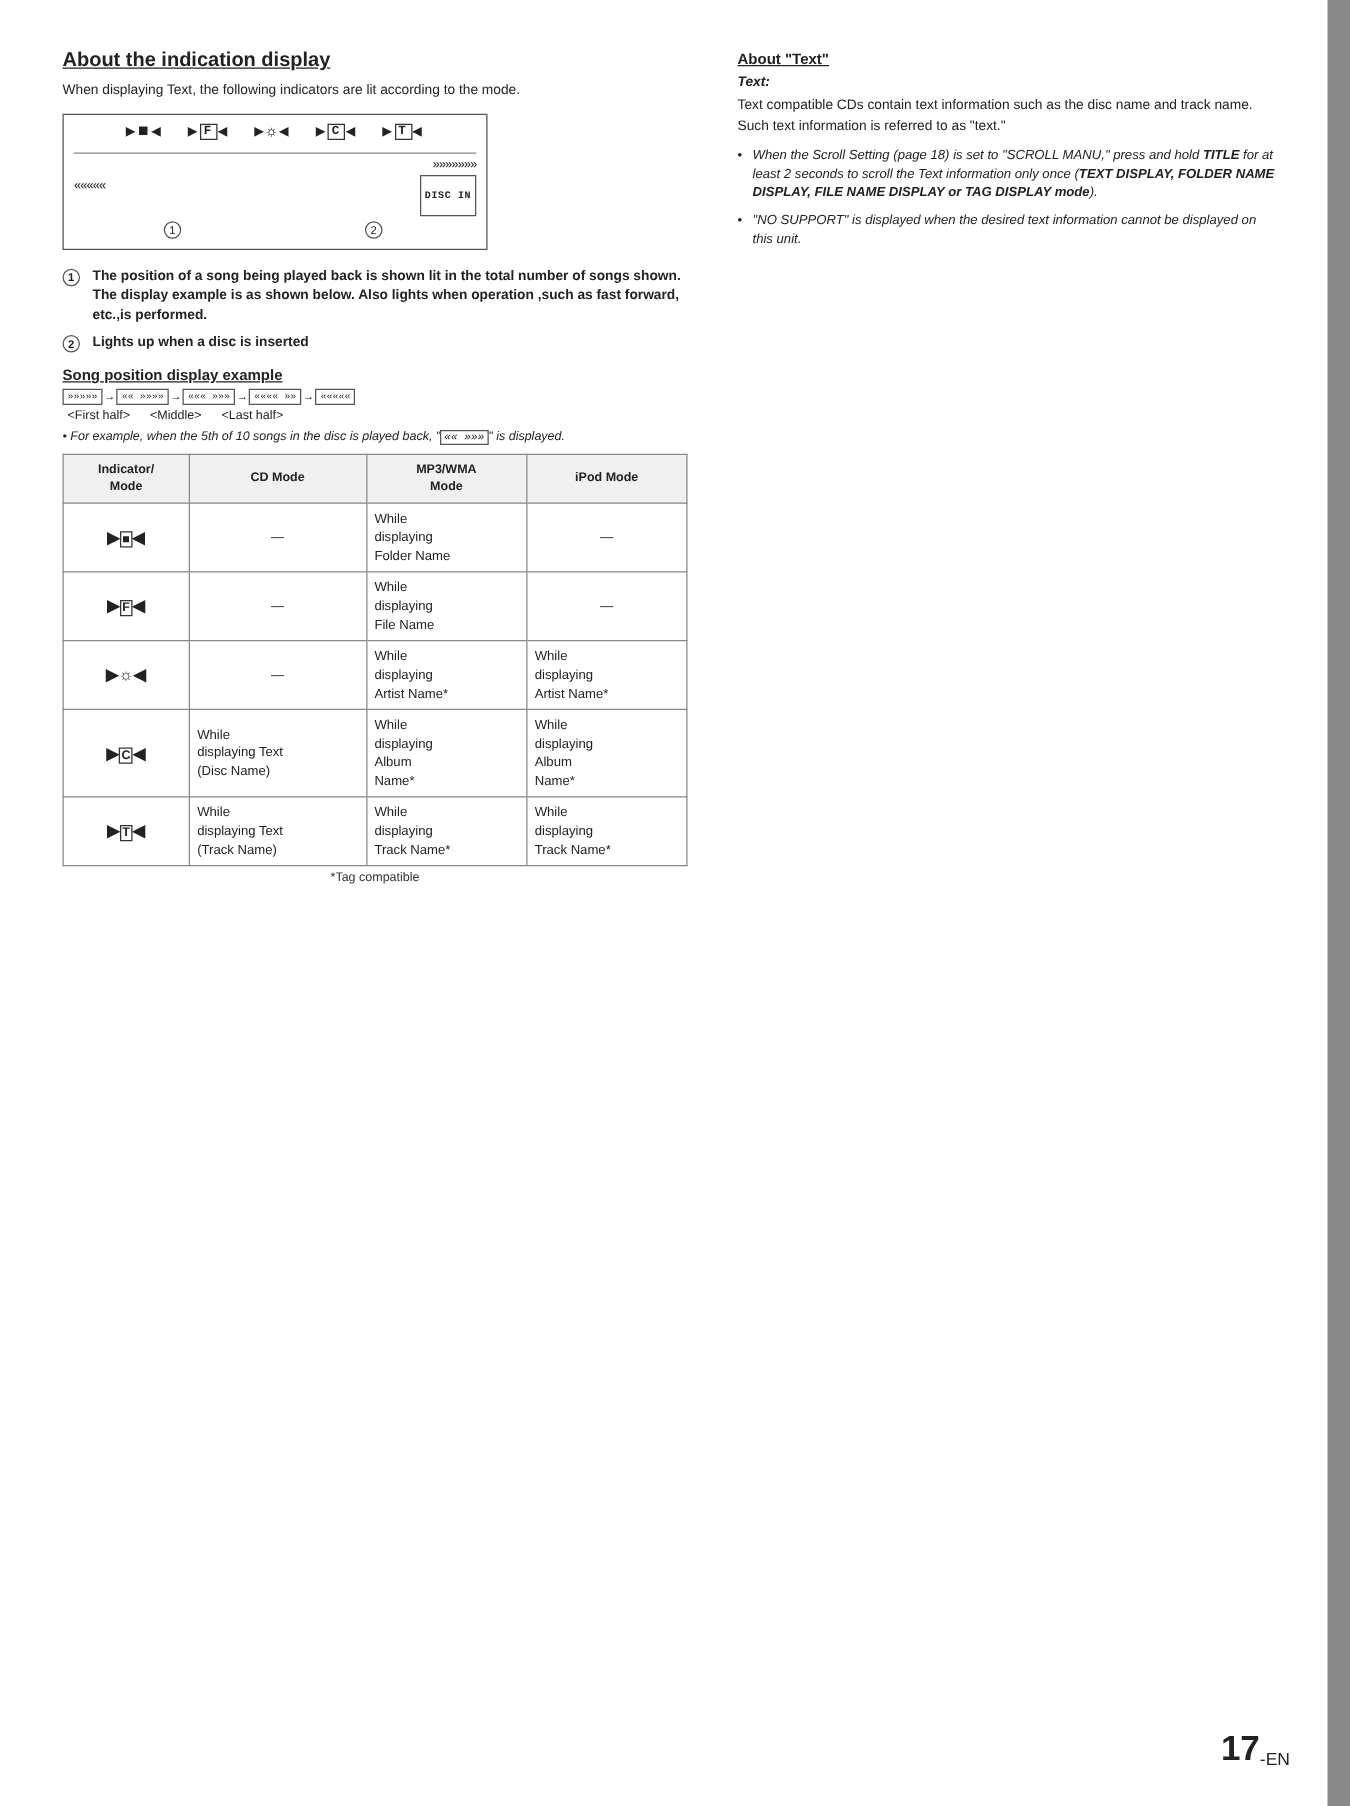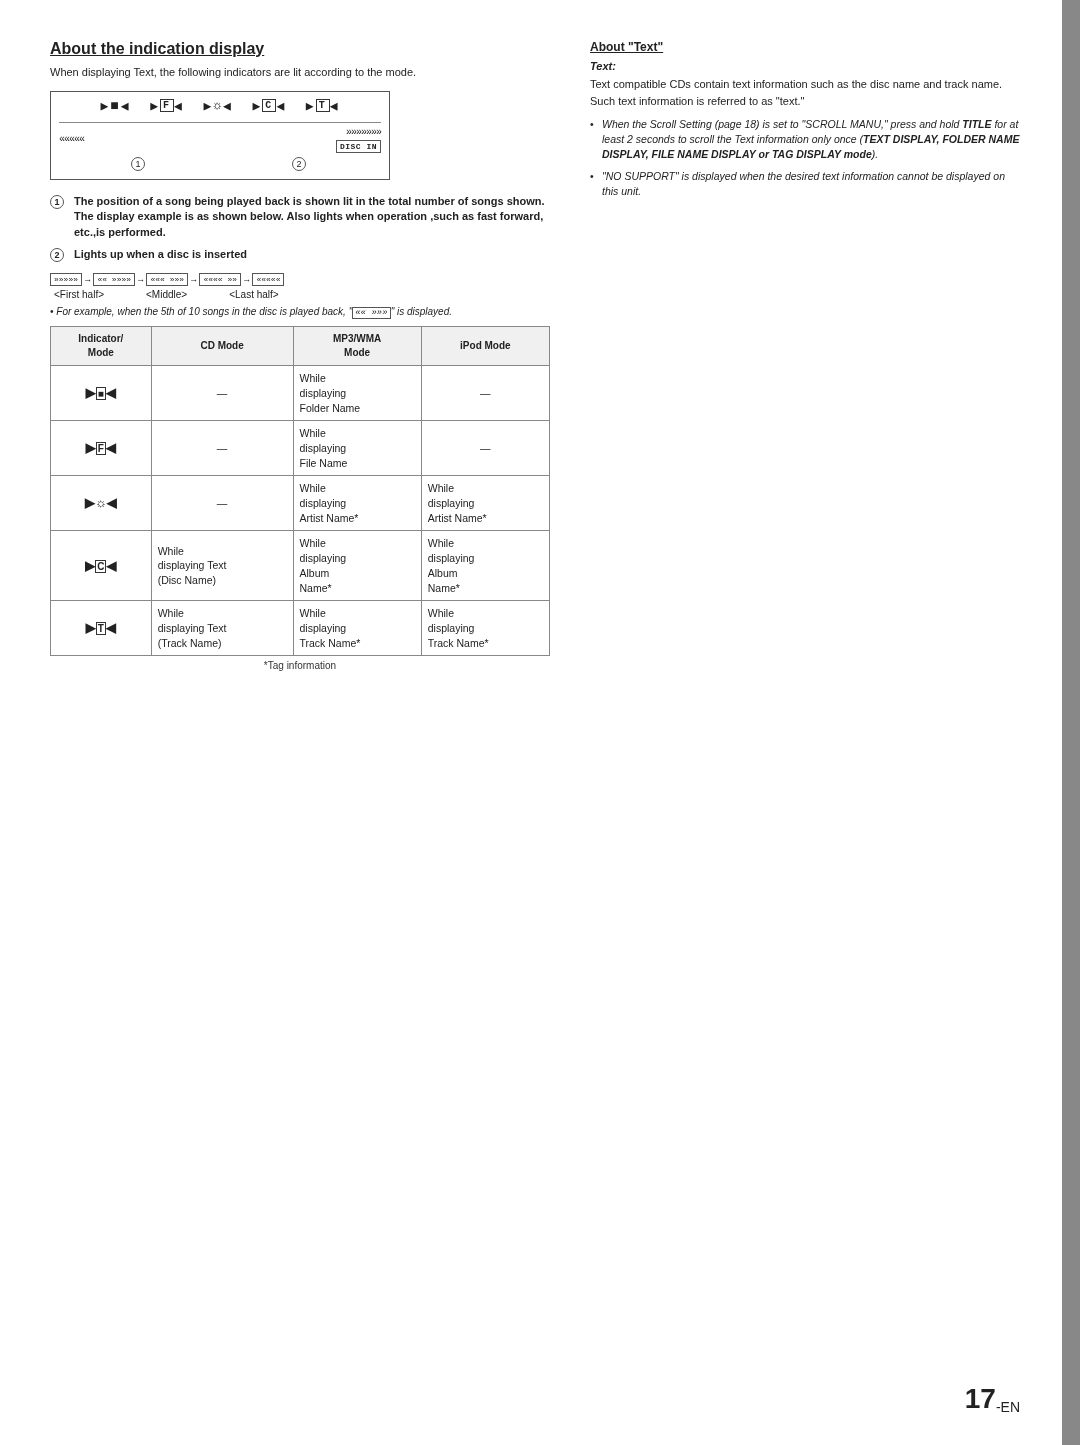--- a/index.html
+++ b/index.html
@@ -75,21 +75,21 @@
       font-size: 9px;
     }
     .display-right-arrows {
       font-size: 10px;
       letter-spacing: -1px;
     }
     .disc-in-label {
       font-size: 8px;
       font-weight: bold;
       border: 1px solid #555;
-      padding: 1px 3px;
+      padding: 11px 3px;
       letter-spacing: 0.5px;
       margin-top: 2px;
     }
     .display-numbers {
       display: flex;
       justify-content: space-around;
       padding-top: 4px;
       font-size: 11px;
     }
     .circle-num {
@@ -138,21 +138,21 @@
     .song-pos-diagram .arrow { font-size: 9px; }
     .indicator-box {
       border: 1px solid #555;
       padding: 1px 3px;
       font-size: 8px;
       font-family: 'Courier New', monospace;
       white-space: nowrap;
     }
     .pos-labels {
       display: flex;
-      gap: 42px;
+      gap: 16px;
       font-size: 10px;
       margin-bottom: 6px;
       padding-left: 4px;
     }
     .italic-note {
       font-style: italic;
       font-size: 10px;
       margin-bottom: 6px;
     }
     
@@ -231,21 +231,21 @@
       right: 0;
       top: 0;
       width: 18px;
       height: 100%;
       background: #888;
     }
     
     .page-number {
       position: absolute;
       bottom: 30px;
-      right: 60px;
+      right: 48px;
       font-size: 28px;
       font-weight: bold;
       color: #222;
     }
     .page-number .en-suffix {
       font-size: 14px;
       font-weight: normal;
       vertical-align: bottom;
     }
   </style>
@@ -283,20 +283,21 @@
     <div class="numbered-item">
       <span class="num circle-num" style="flex-shrink:0;margin-top:1px;">1</span>
       <span style="margin-left:6px;"><span class="bold-text">The position of a song being played back is shown lit in the total number of songs shown. The display example is as shown below. Also lights when operation ,such as fast forward, etc.,is performed.</span></span>
     </div>
     <div class="numbered-item">
       <span class="num circle-num" style="flex-shrink:0;margin-top:1px;">2</span>
       <span style="margin-left:6px;"><span class="bold-text">Lights up when a disc is inserted</span></span>
     </div>
 
     <div class="song-pos-section">
+      <div class="song-pos-title">Song position display example</div>
       <div class="song-pos-diagram">
         <span class="indicator-box">»»»»»</span>
         <span class="arrow">→</span>
         <span class="indicator-box">«« »»»»</span>
         <span class="arrow">→</span>
         <span class="indicator-box">««« »»»</span>
         <span class="arrow">→</span>
         <span class="indicator-box">«««« »»</span>
         <span class="arrow">→</span>
         <span class="indicator-box">«««««</span>
@@ -346,21 +347,21 @@
           <td>While<br>displaying<br>Album<br>Name*</td>
         </tr>
         <tr>
           <td style="font-family:serif;font-size:13px;">▶<span style="border:1.5px solid #333;padding:0 1px;font-size:10px;font-family:Arial;font-weight:bold;">T</span>◀</td>
           <td>While<br>displaying Text<br>(Track Name)</td>
           <td>While<br>displaying<br>Track Name*</td>
           <td>While<br>displaying<br>Track Name*</td>
         </tr>
       </tbody>
     </table>
-    <div class="tag-info">*Tag information</div>
+    <div class="tag-info">*Tag compatible</div>
 
   </div>
 
   <div class="right-col about-text-section">
 
     <div class="section-title">About "Text"</div>
     <div class="text-italic-bold">Text:</div>
     <div class="body-text">Text compatible CDs contain text information such as the disc name and track name. Such text information is referred to as "text."</div>
 
     <ul class="right-bullet-list">

